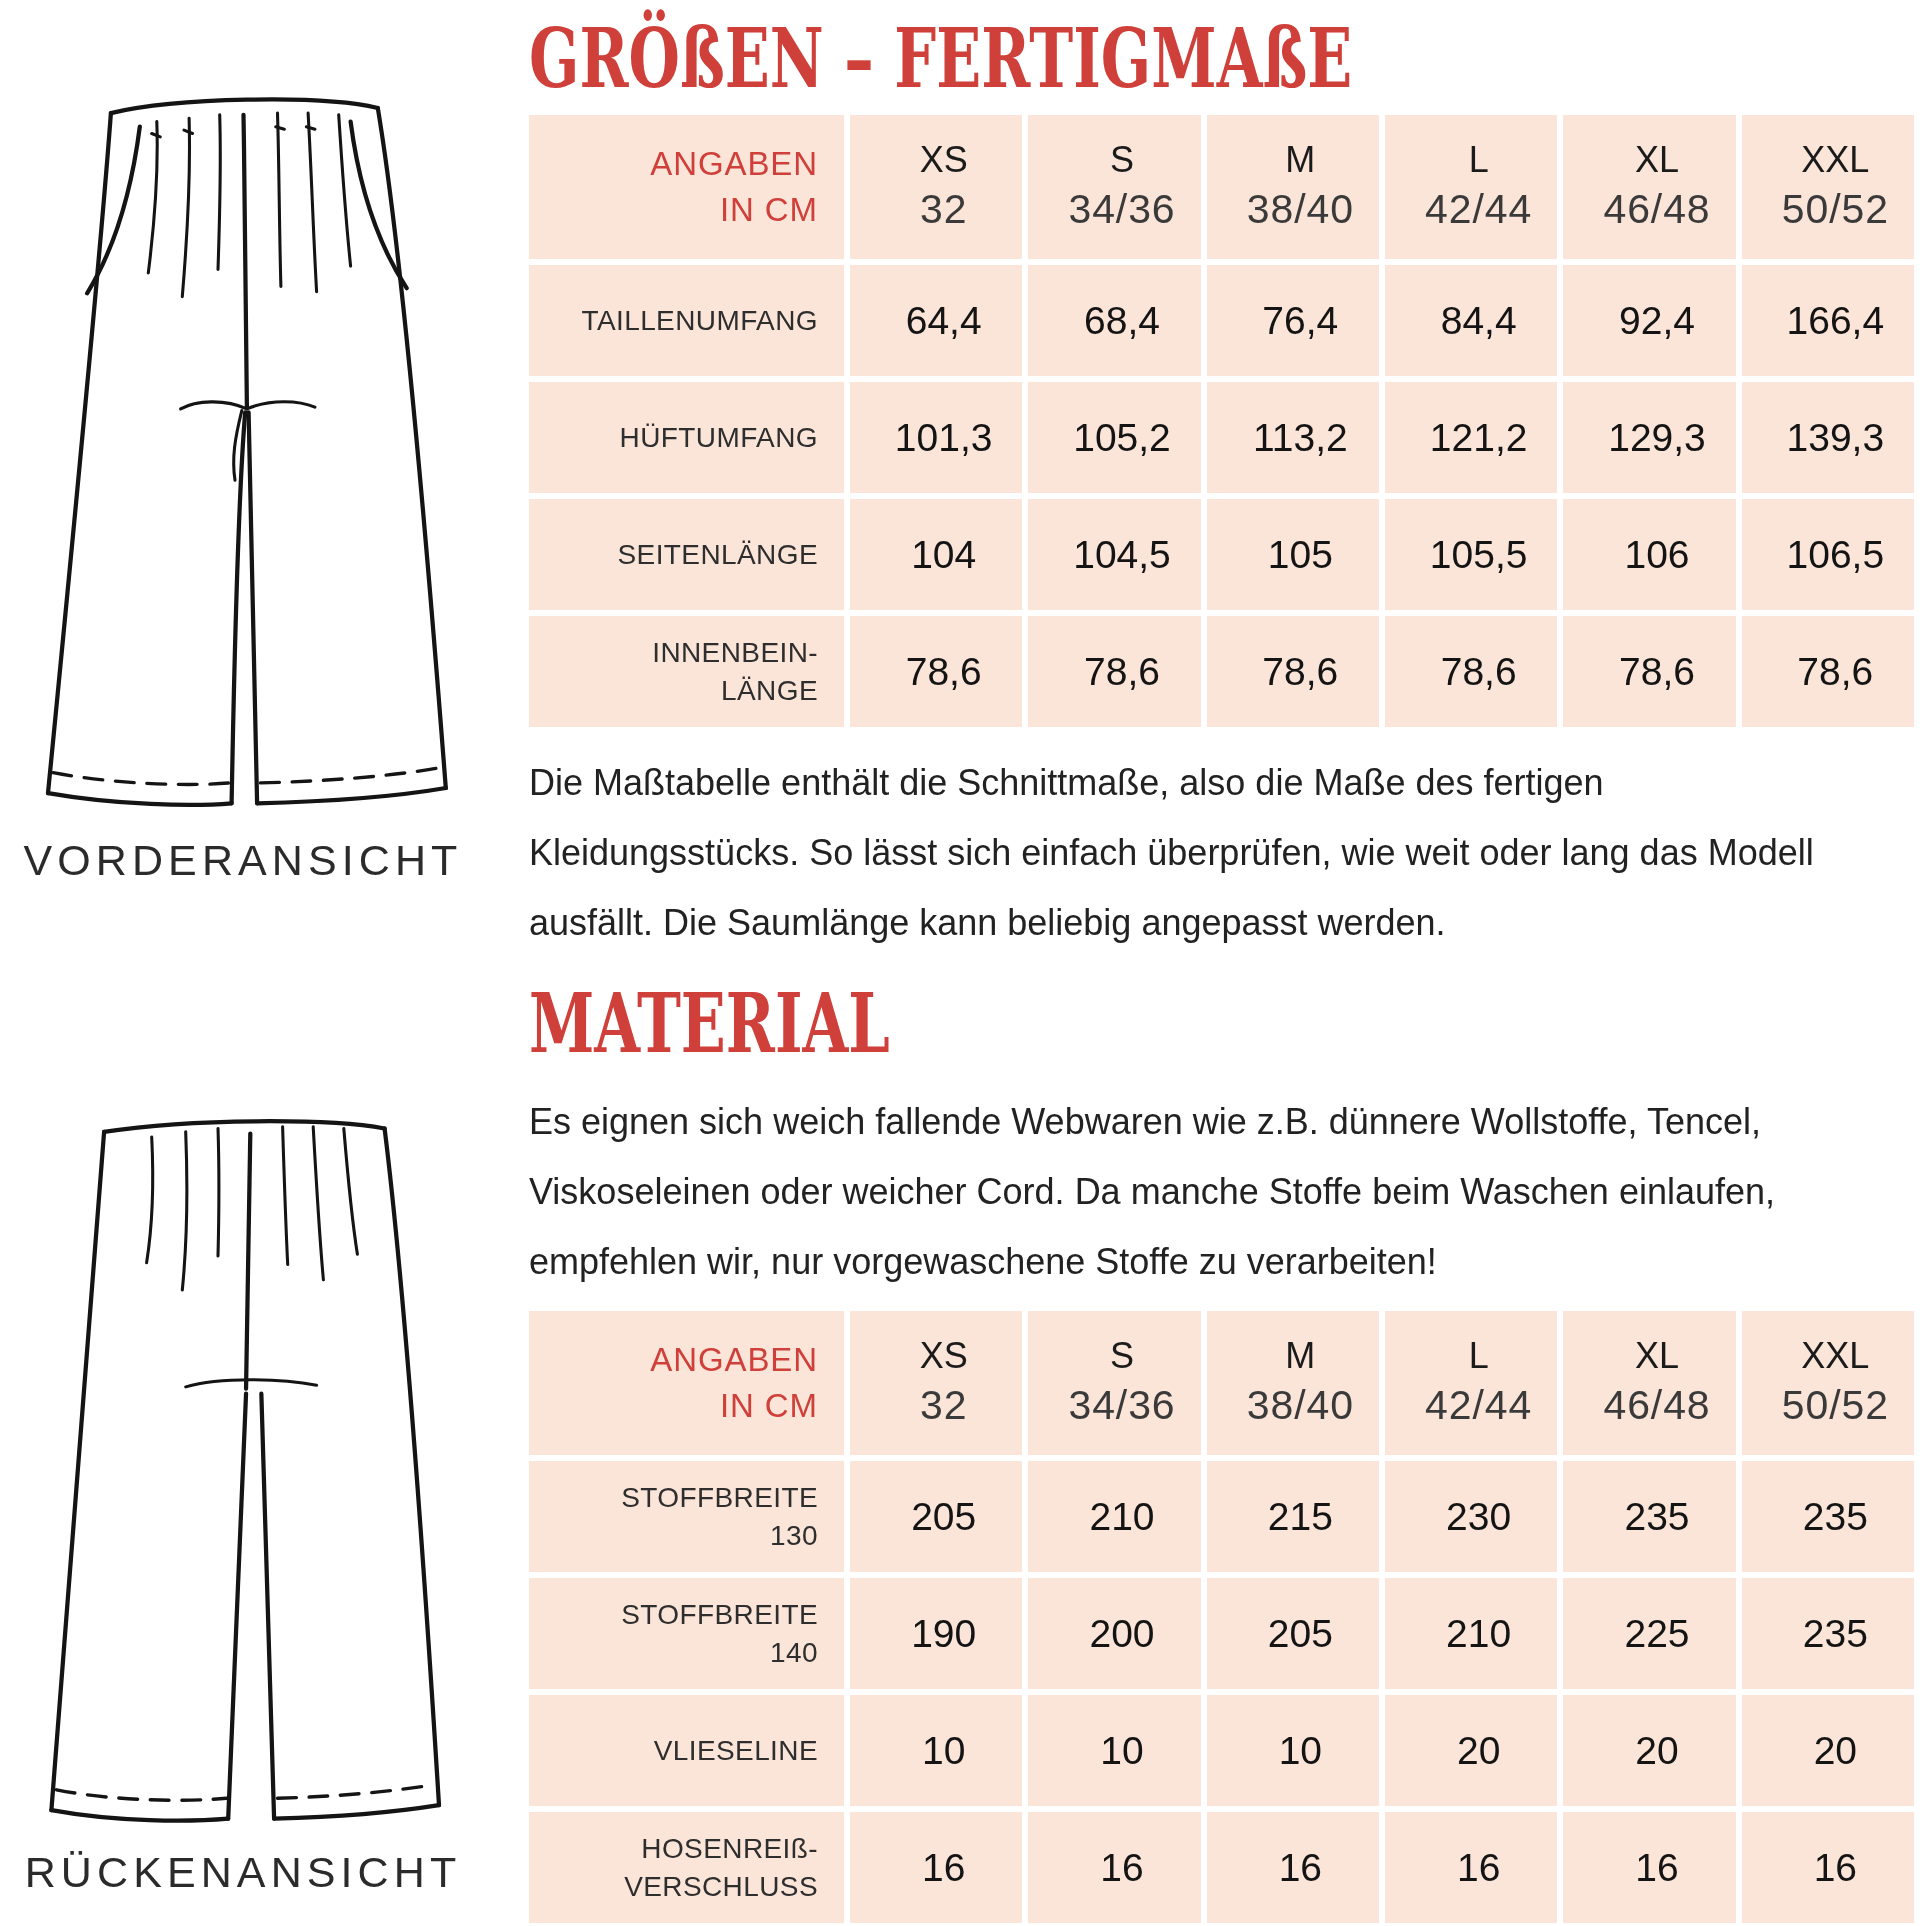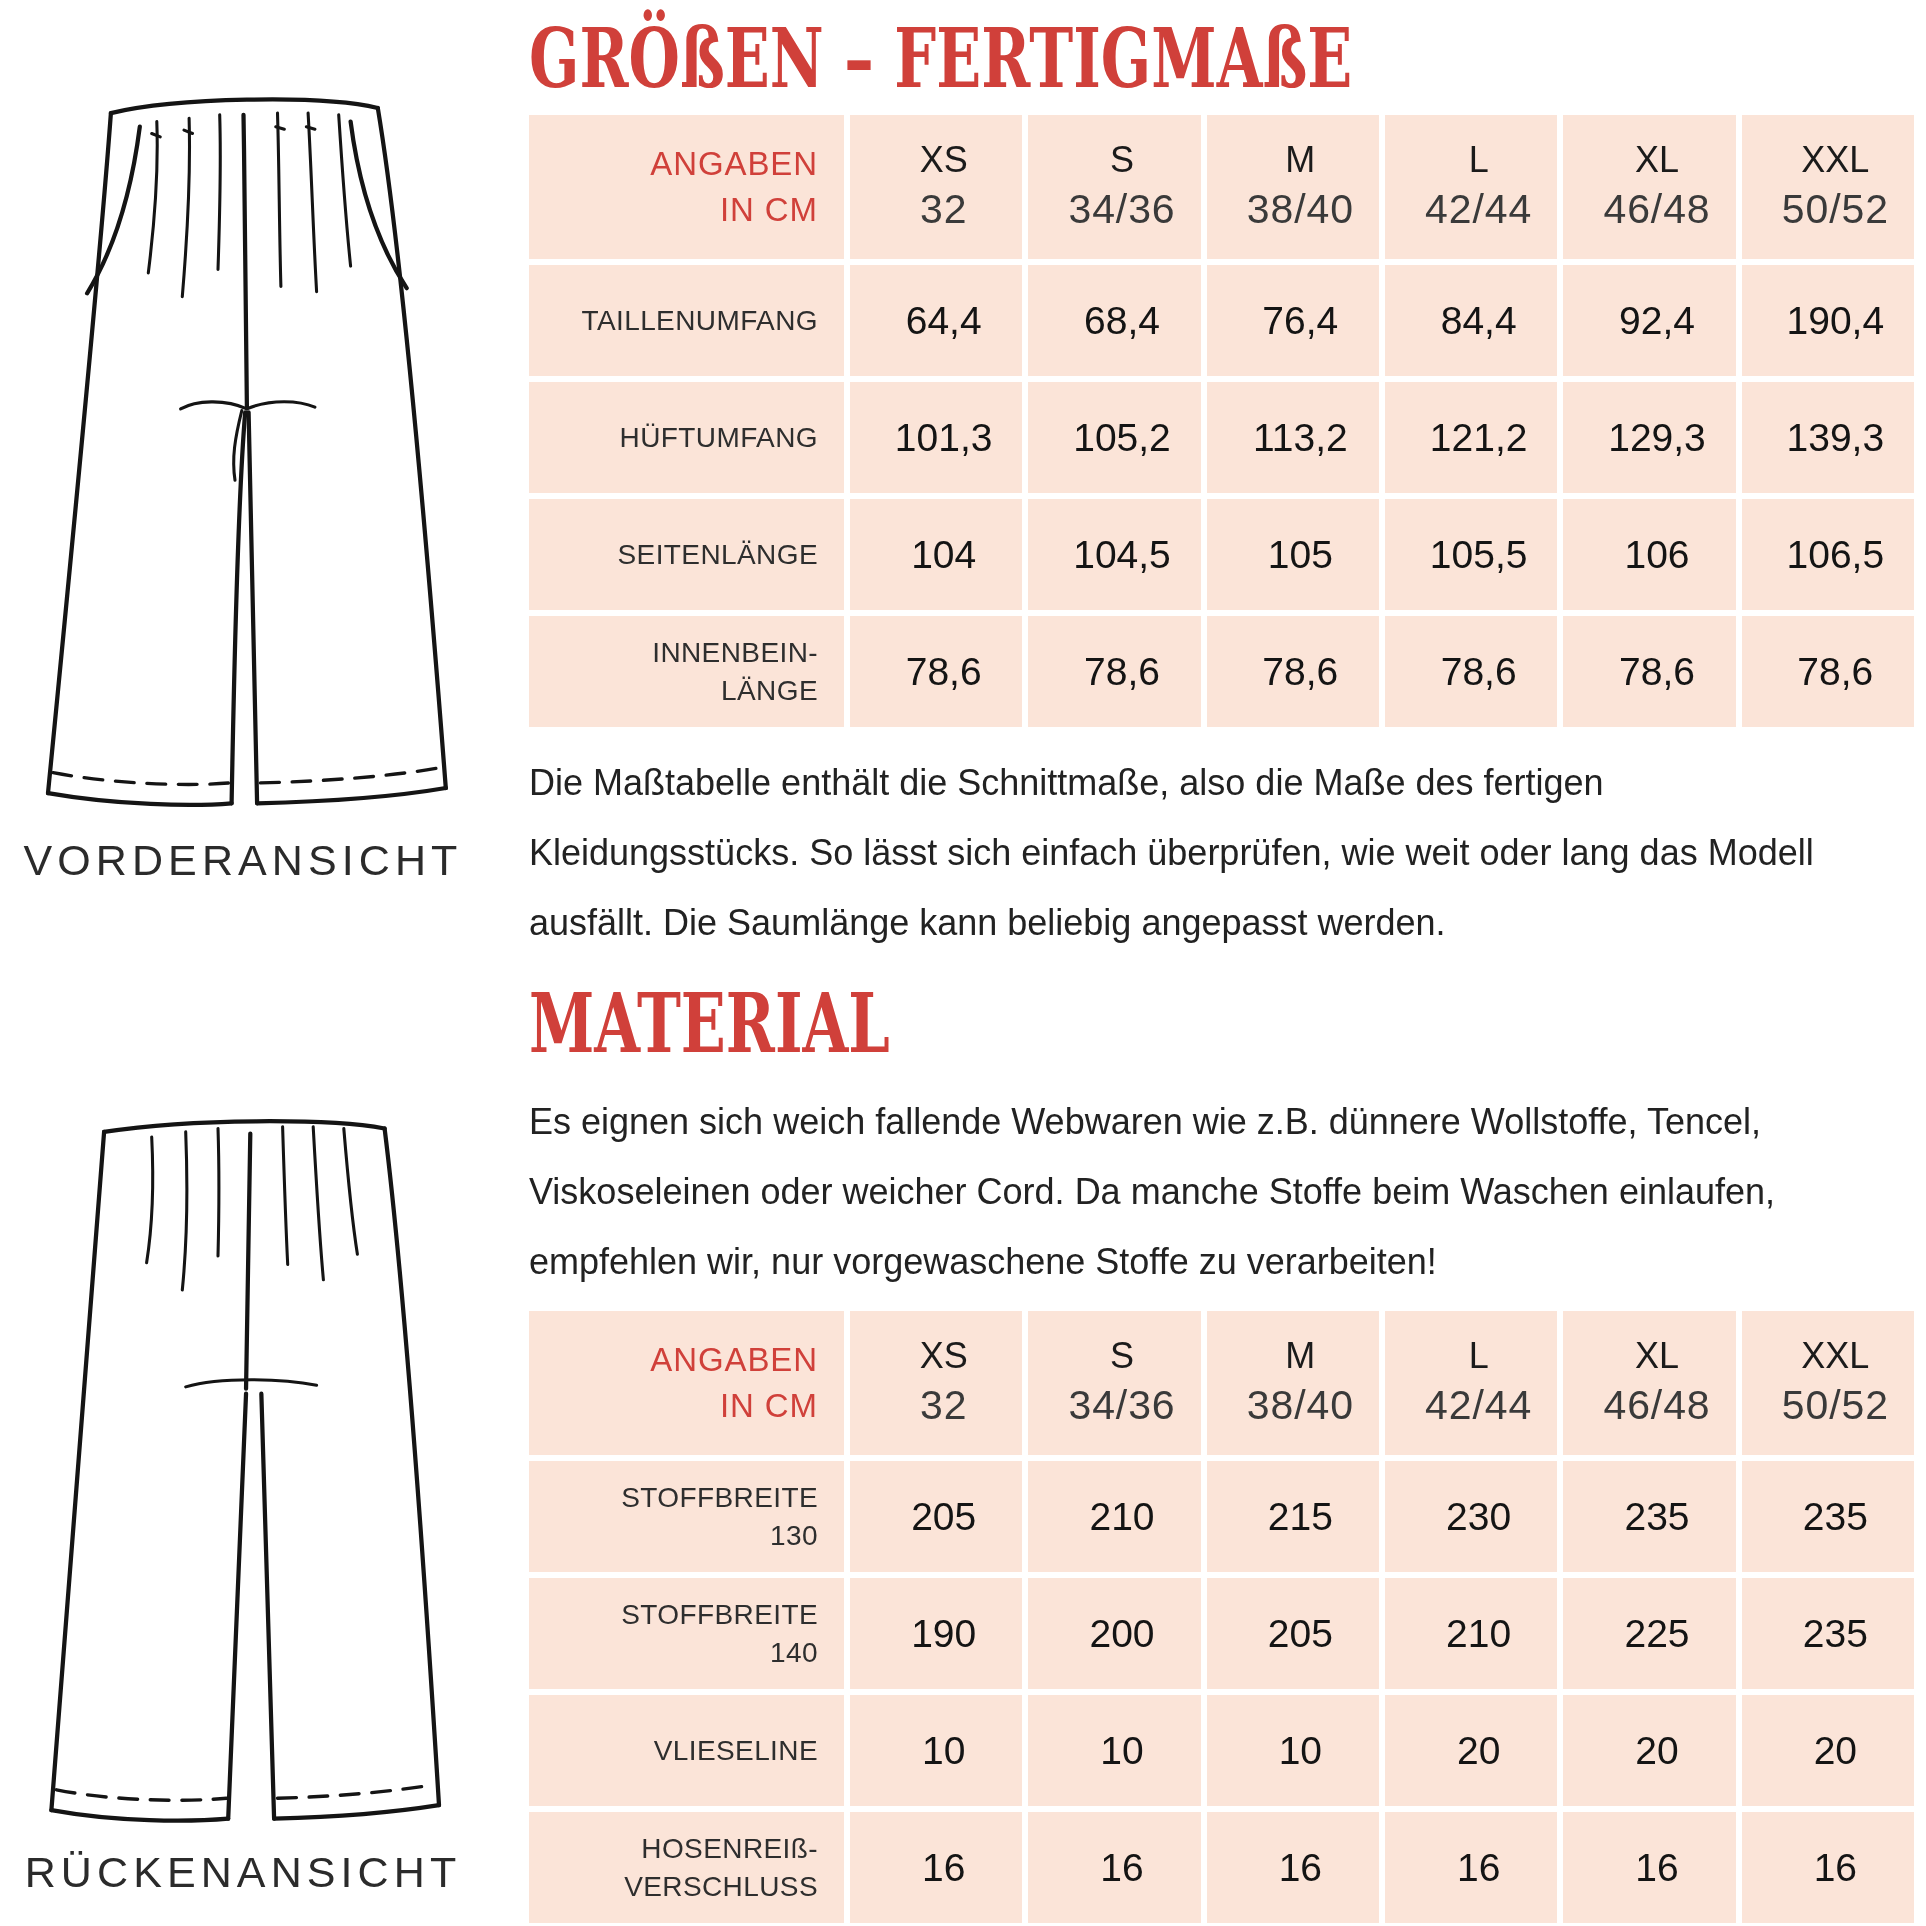--- a/index.html
+++ b/index.html
@@ -203,21 +203,21 @@
           <span class="sub">50/52</span>
         </div>
         <div class="cell label-cell row-label">
           <span>TAILLENUMFANG</span>
         </div>
         <div class="cell value-cell">64,4</div>
         <div class="cell value-cell">68,4</div>
         <div class="cell value-cell">76,4</div>
         <div class="cell value-cell">84,4</div>
         <div class="cell value-cell">92,4</div>
-        <div class="cell value-cell">190,4</div>
+        <div class="cell value-cell">166,4</div>
         <div class="cell label-cell row-label">
           <span>HÜFTUMFANG</span>
         </div>
         <div class="cell value-cell">101,3</div>
         <div class="cell value-cell">105,2</div>
         <div class="cell value-cell">113,2</div>
         <div class="cell value-cell">121,2</div>
         <div class="cell value-cell">129,3</div>
         <div class="cell value-cell">139,3</div>
         <div class="cell label-cell row-label">

